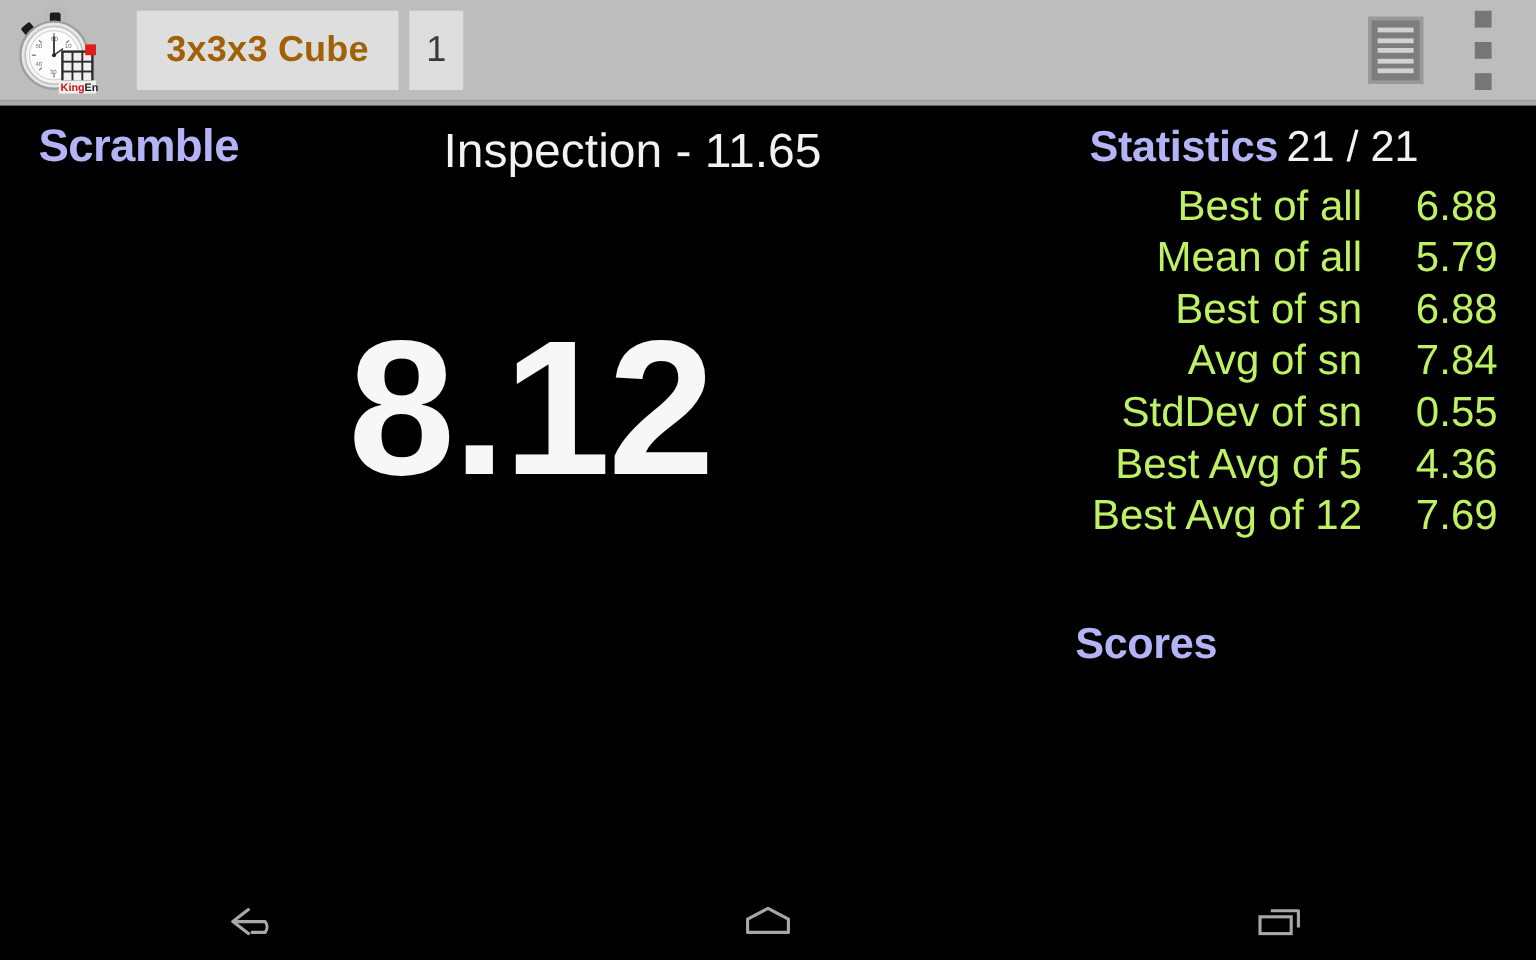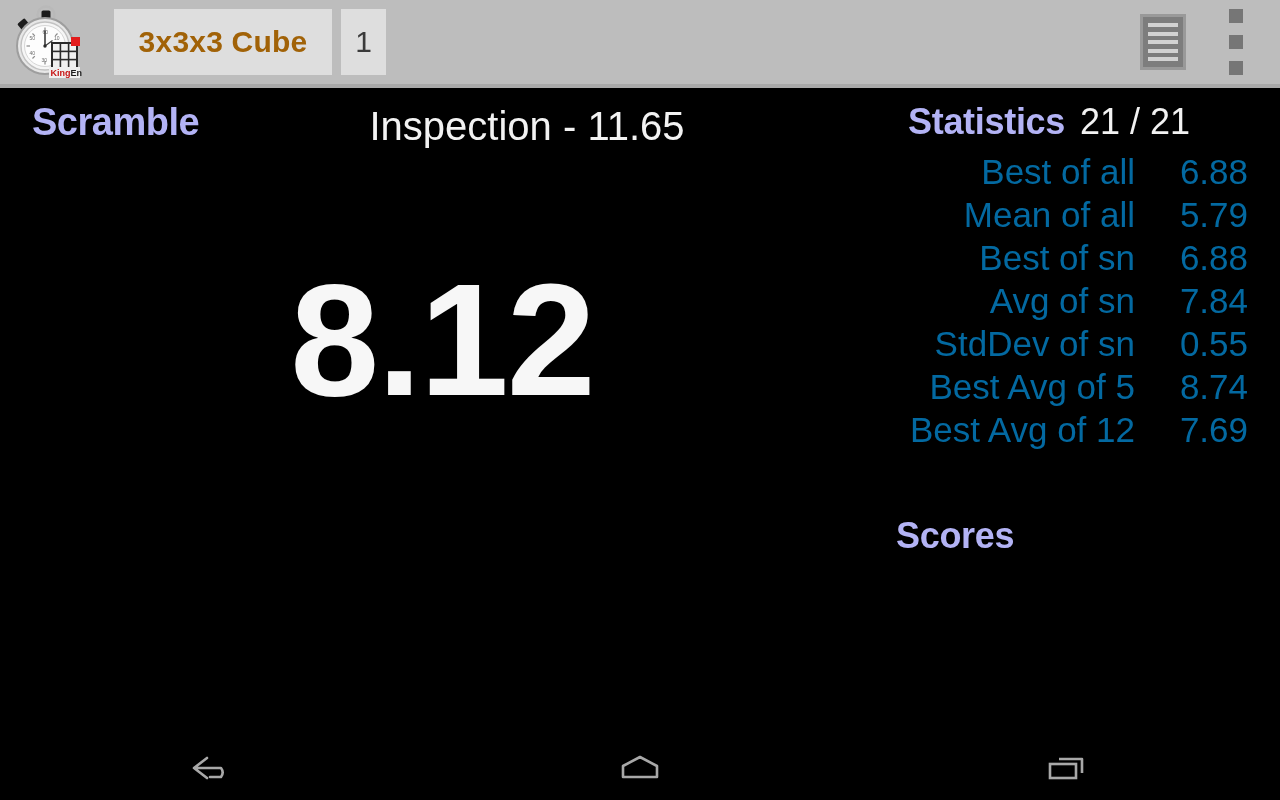--- a/index.html
+++ b/index.html
@@ -210,39 +210,39 @@
     left: 12px;
     top: 0;
     font-size: 36px;
     font-weight: bold;
     color: #b3b3f5;
     letter-spacing: -0.3px;
     margin-left: 12px;
   }
   .stats-count {
     position: absolute;
-    left: 196px;
+    left: 188px;
     top: 0;
     font-size: 36px;
     color: #f2f2f2;
   }
 
   .stats-rows {
     position: absolute;
     left: 0;
     top: 62px;
     width: 396px;
   }
   .stat-row {
     display: block;
     height: 43px;
     line-height: 43px;
     white-space: nowrap;
     font-size: 35px;
-    color: #0369a1;
+    color: #bef264;
   }
   .stat-label {
     display: inline-block;
     width: 251px;
     text-align: right;
     padding-right: 0px;
     box-sizing: border-box;
   }
   .stat-value {
     display: inline-block;
@@ -430,21 +430,21 @@
         <span class="stat-row">
           <span class="stat-label">Best of sn</span><span class="stat-value">6.88</span>
         </span>
         <span class="stat-row">
           <span class="stat-label">Avg of sn</span><span class="stat-value">7.84</span>
         </span>
         <span class="stat-row">
           <span class="stat-label">StdDev of sn</span><span class="stat-value">0.55</span>
         </span>
         <span class="stat-row">
-          <span class="stat-label">Best Avg of 5</span><span class="stat-value">8.74</span>
+          <span class="stat-label">Best Avg of 5</span><span class="stat-value">4.36</span>
         </span>
         <span class="stat-row">
           <span class="stat-label">Best Avg of 12</span><span class="stat-value">7.69</span>
         </span>
       </div>
 
       <div class="scores-heading">Scores</div>
 
     </div>
   </div>

